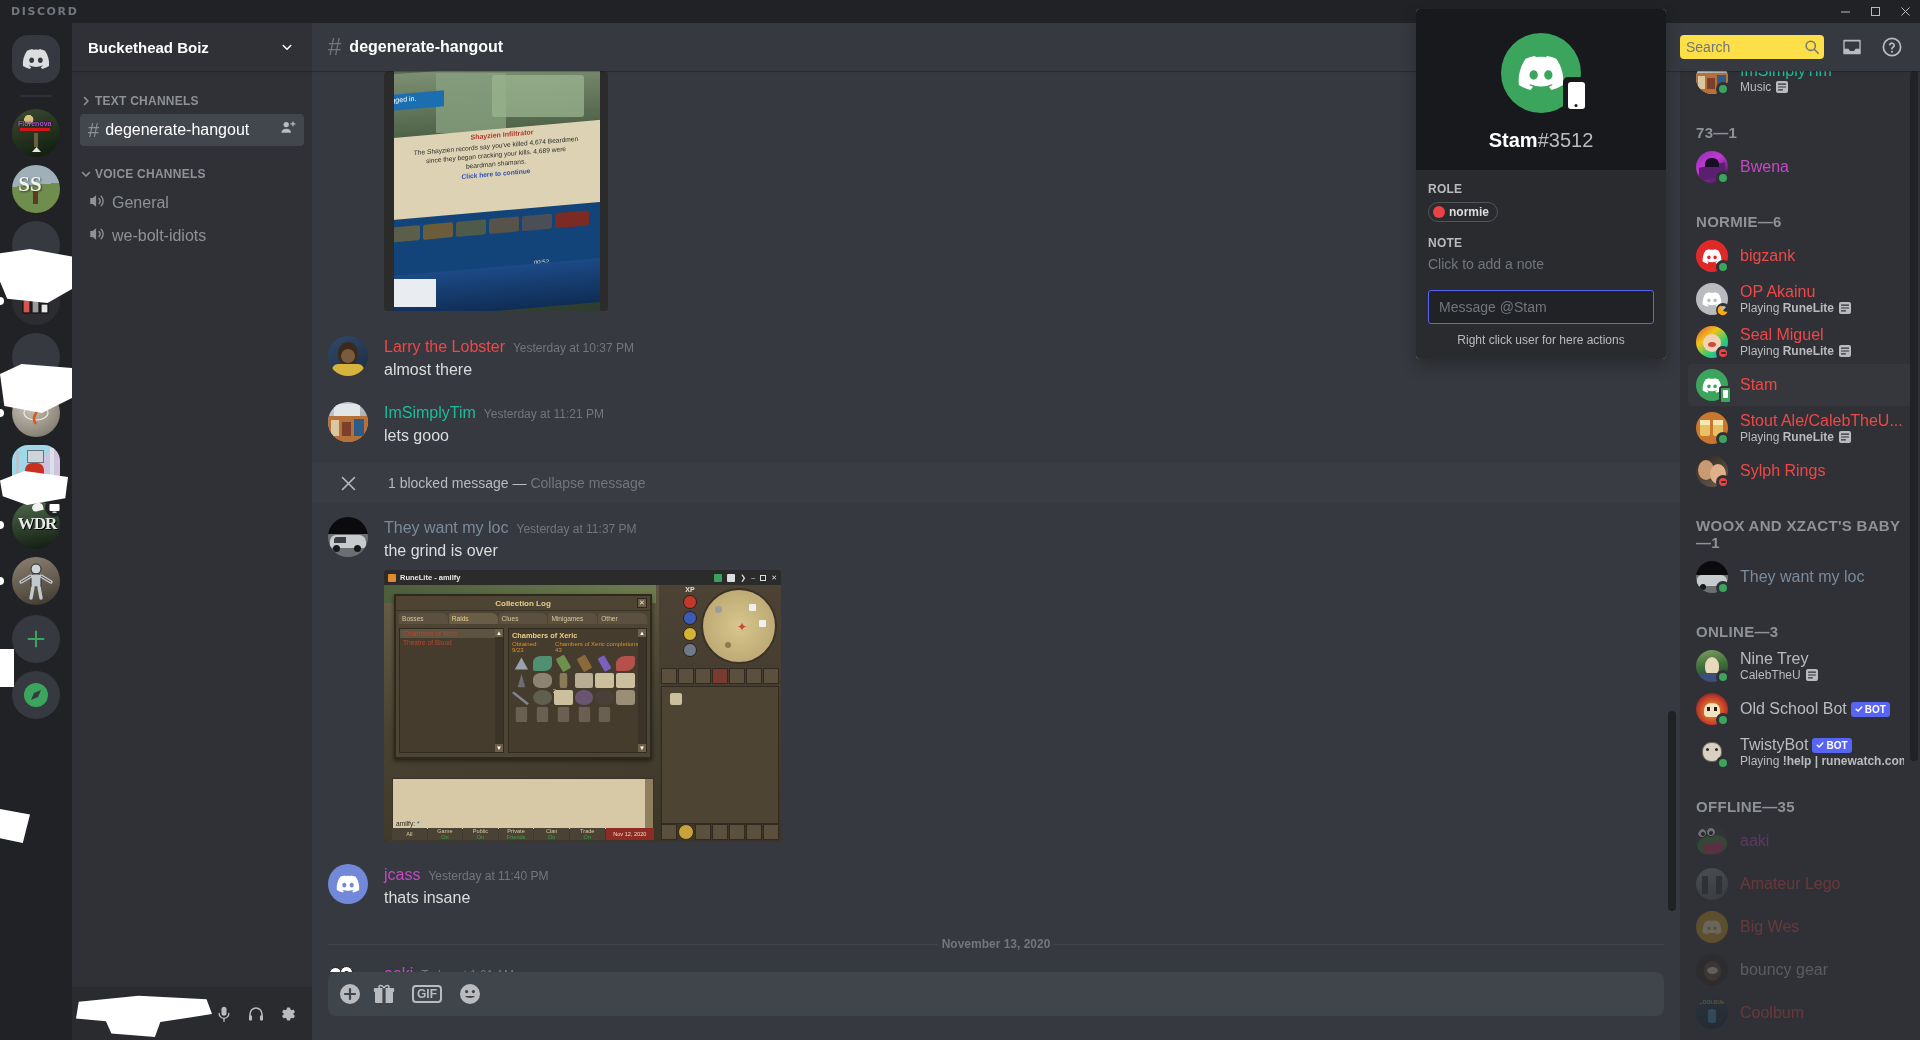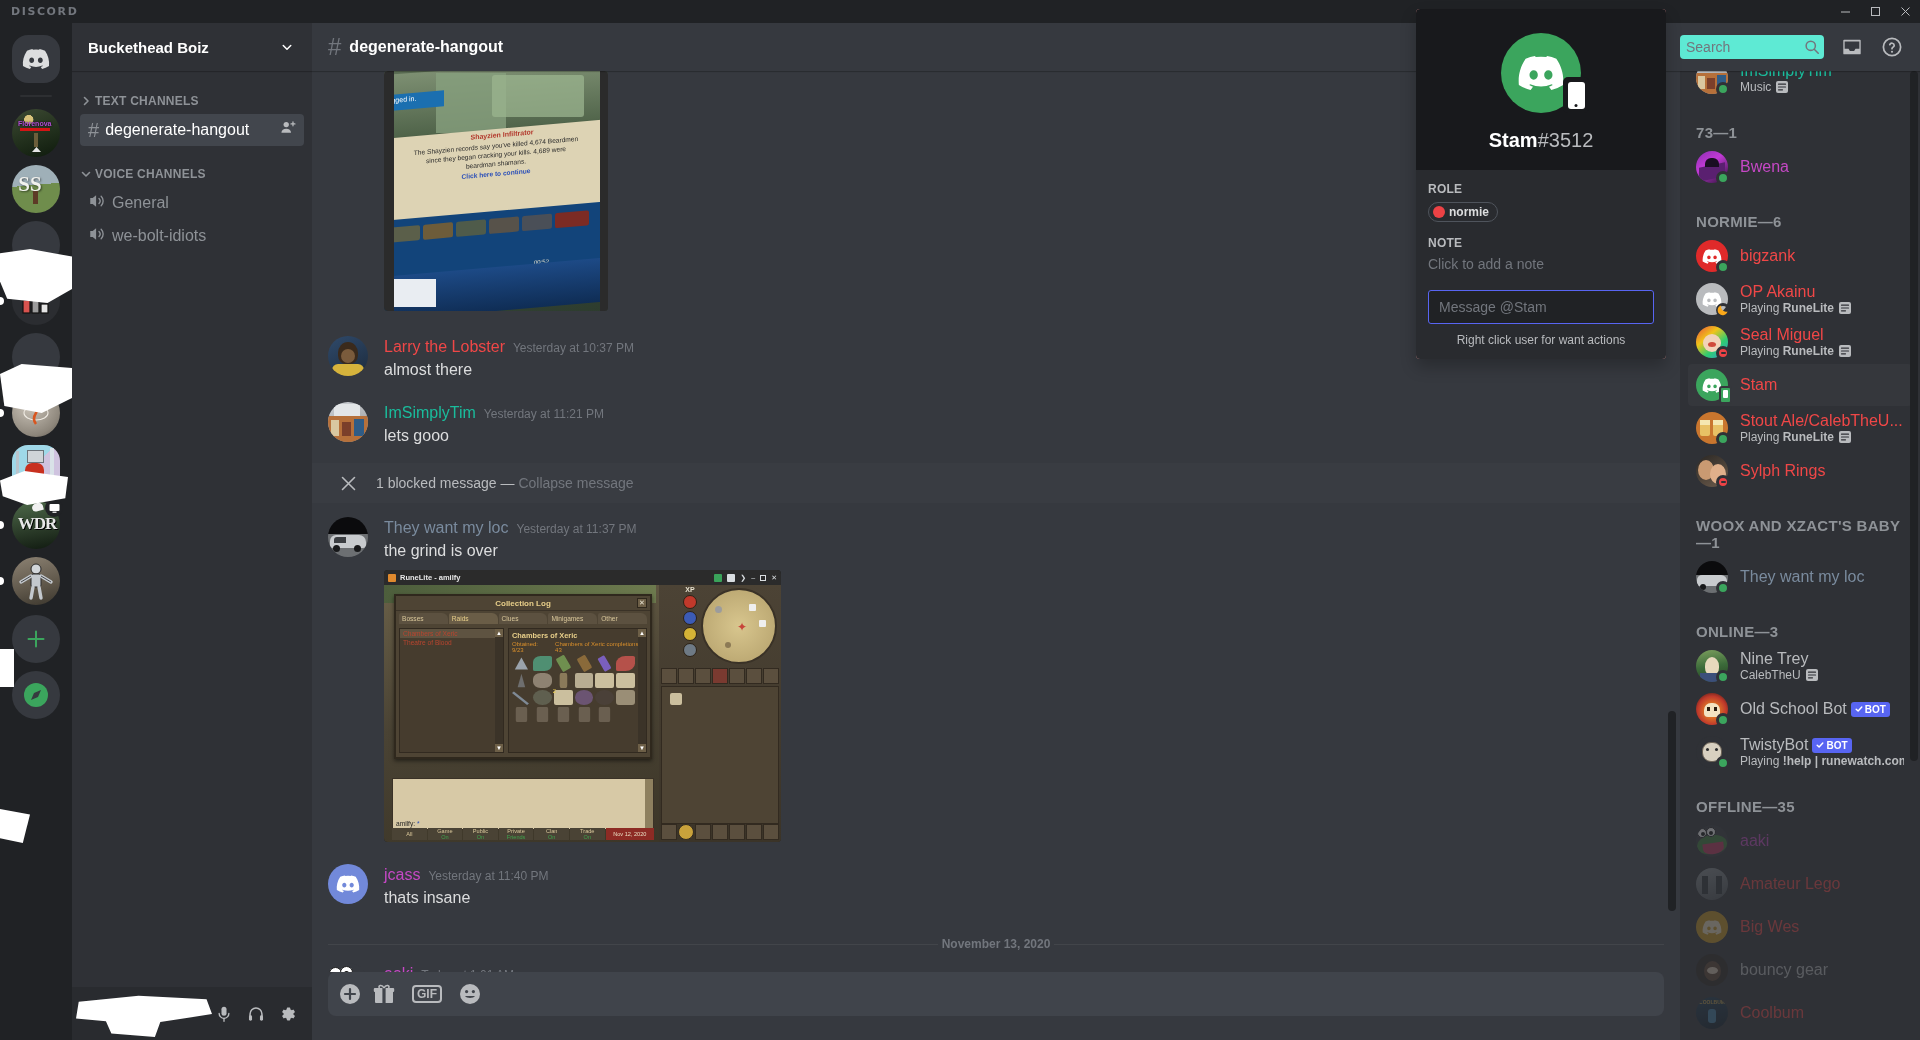--- a/index.html
+++ b/index.html
@@ -83,21 +83,21 @@
   .main { flex: 1; display: flex; flex-direction: column; min-width: 0; background: #36393f; }
   .chan-header {
     height: 48px; flex: 0 0 48px; display: flex; align-items: center; padding: 0 8px 0 16px;
     box-shadow: 0 1px 0 rgba(4,4,5,.2), 0 1.5px 0 rgba(6,6,7,.05); position: relative; z-index: 20;
   }
   .chan-title { display: flex; align-items: center; gap: 8px; color: #fff; font-size: 16px; font-weight: 700; }
   .chan-title .hash { font-size: 24px; color: #72767d; font-weight: 400; }
   .hdr-tools { margin-left: auto; display: flex; align-items: center; gap: 16px; padding-right: 8px; }
   .hdr-ico { width: 24px; height: 24px; display: flex; align-items: center; justify-content: center; cursor: pointer; position: relative; }
   .searchbox {
-    width: 144px; height: 24px; background: #5eead4; border-radius: 4px;
+    width: 144px; height: 24px; background: #fde047; border-radius: 4px;
     display: flex; align-items: center; padding: 0 4px 0 6px; cursor: pointer;
   }
   .searchbox .sph { flex: 1; color: #72767d; font-size: 14px; }
   .dot-badge { position: absolute; right: -1px; bottom: -1px; width: 10px; height: 10px; background: #ed4245; border: 2px solid #36393f; border-radius: 50%; }
 
   .content-row { flex: 1; display: flex; min-height: 0; position: relative; }
 
   
   .msgs-wrap { flex: 1; position: relative; min-width: 0; display: flex; flex-direction: column; }
   .msgs { flex: 1; overflow: hidden; position: relative; padding-bottom: 4px; }
@@ -108,21 +108,21 @@
   .mauthor { font-size: 16px; font-weight: 500; cursor: pointer; }
   .mtime { font-size: 12px; color: #72767d; }
   .mtext { color: #dcddde; font-size: 16px; line-height: 1.375; margin-top: 1px; }
   .attach { margin-top: 8px; border-radius: 4px; overflow: hidden; display: inline-block; position: relative; }
 
   .blocked {
     display: flex; align-items: center; gap: 16px; padding: 8px 48px 8px 16px;
     margin-top: 14px; background: rgba(79,84,92,0.12);
   }
   .blocked-x { width: 24px; height: 24px; display:flex; align-items:center; justify-content:center; margin-left: 8px; cursor: pointer; }
-  .blocked-txt { color: #b9bbbe; font-size: 14px; }
+  .blocked-txt { color: #b9bbbe; font-size: 14px; margin-left: 12px; }
   .blocked-txt .lnk { color: #72767d; cursor: pointer; }
 
   .divider { display: flex; align-items: center; margin: 24px 16px 8px 16px; }
   .divider .ln { flex: 1; height: 1px; background: #42454a; }
   .divider .lbl { color: #72767d; font-size: 12px; font-weight: 600; padding: 2px 4px; }
 
   
   .composer-wrap { padding: 0 16px 24px 16px; flex: 0 0 auto; }
   .composer {
     background: #40444b; border-radius: 8px; min-height: 44px;
@@ -1151,20 +1151,20 @@
           </div>
           <div class="pop-body">
             <div class="pop-lbl">ROLE</div>
             <div class="role-chip">
               <span class="role-dot" style="background:#ed4245"></span>
               <span>normie</span>
             </div>
             <div class="pop-lbl" style="margin-top:14px;">NOTE</div>
             <div class="pop-note">Click to add a note</div>
             <div class="pop-msg-input">Message @Stam</div>
-            <div class="pop-hint">Right click user for want actions</div>
+            <div class="pop-hint">Right click user for here actions</div>
           </div>
         </div>
 
       </div>
     </div>
   </div>
 </div>
 
 </body></html>

